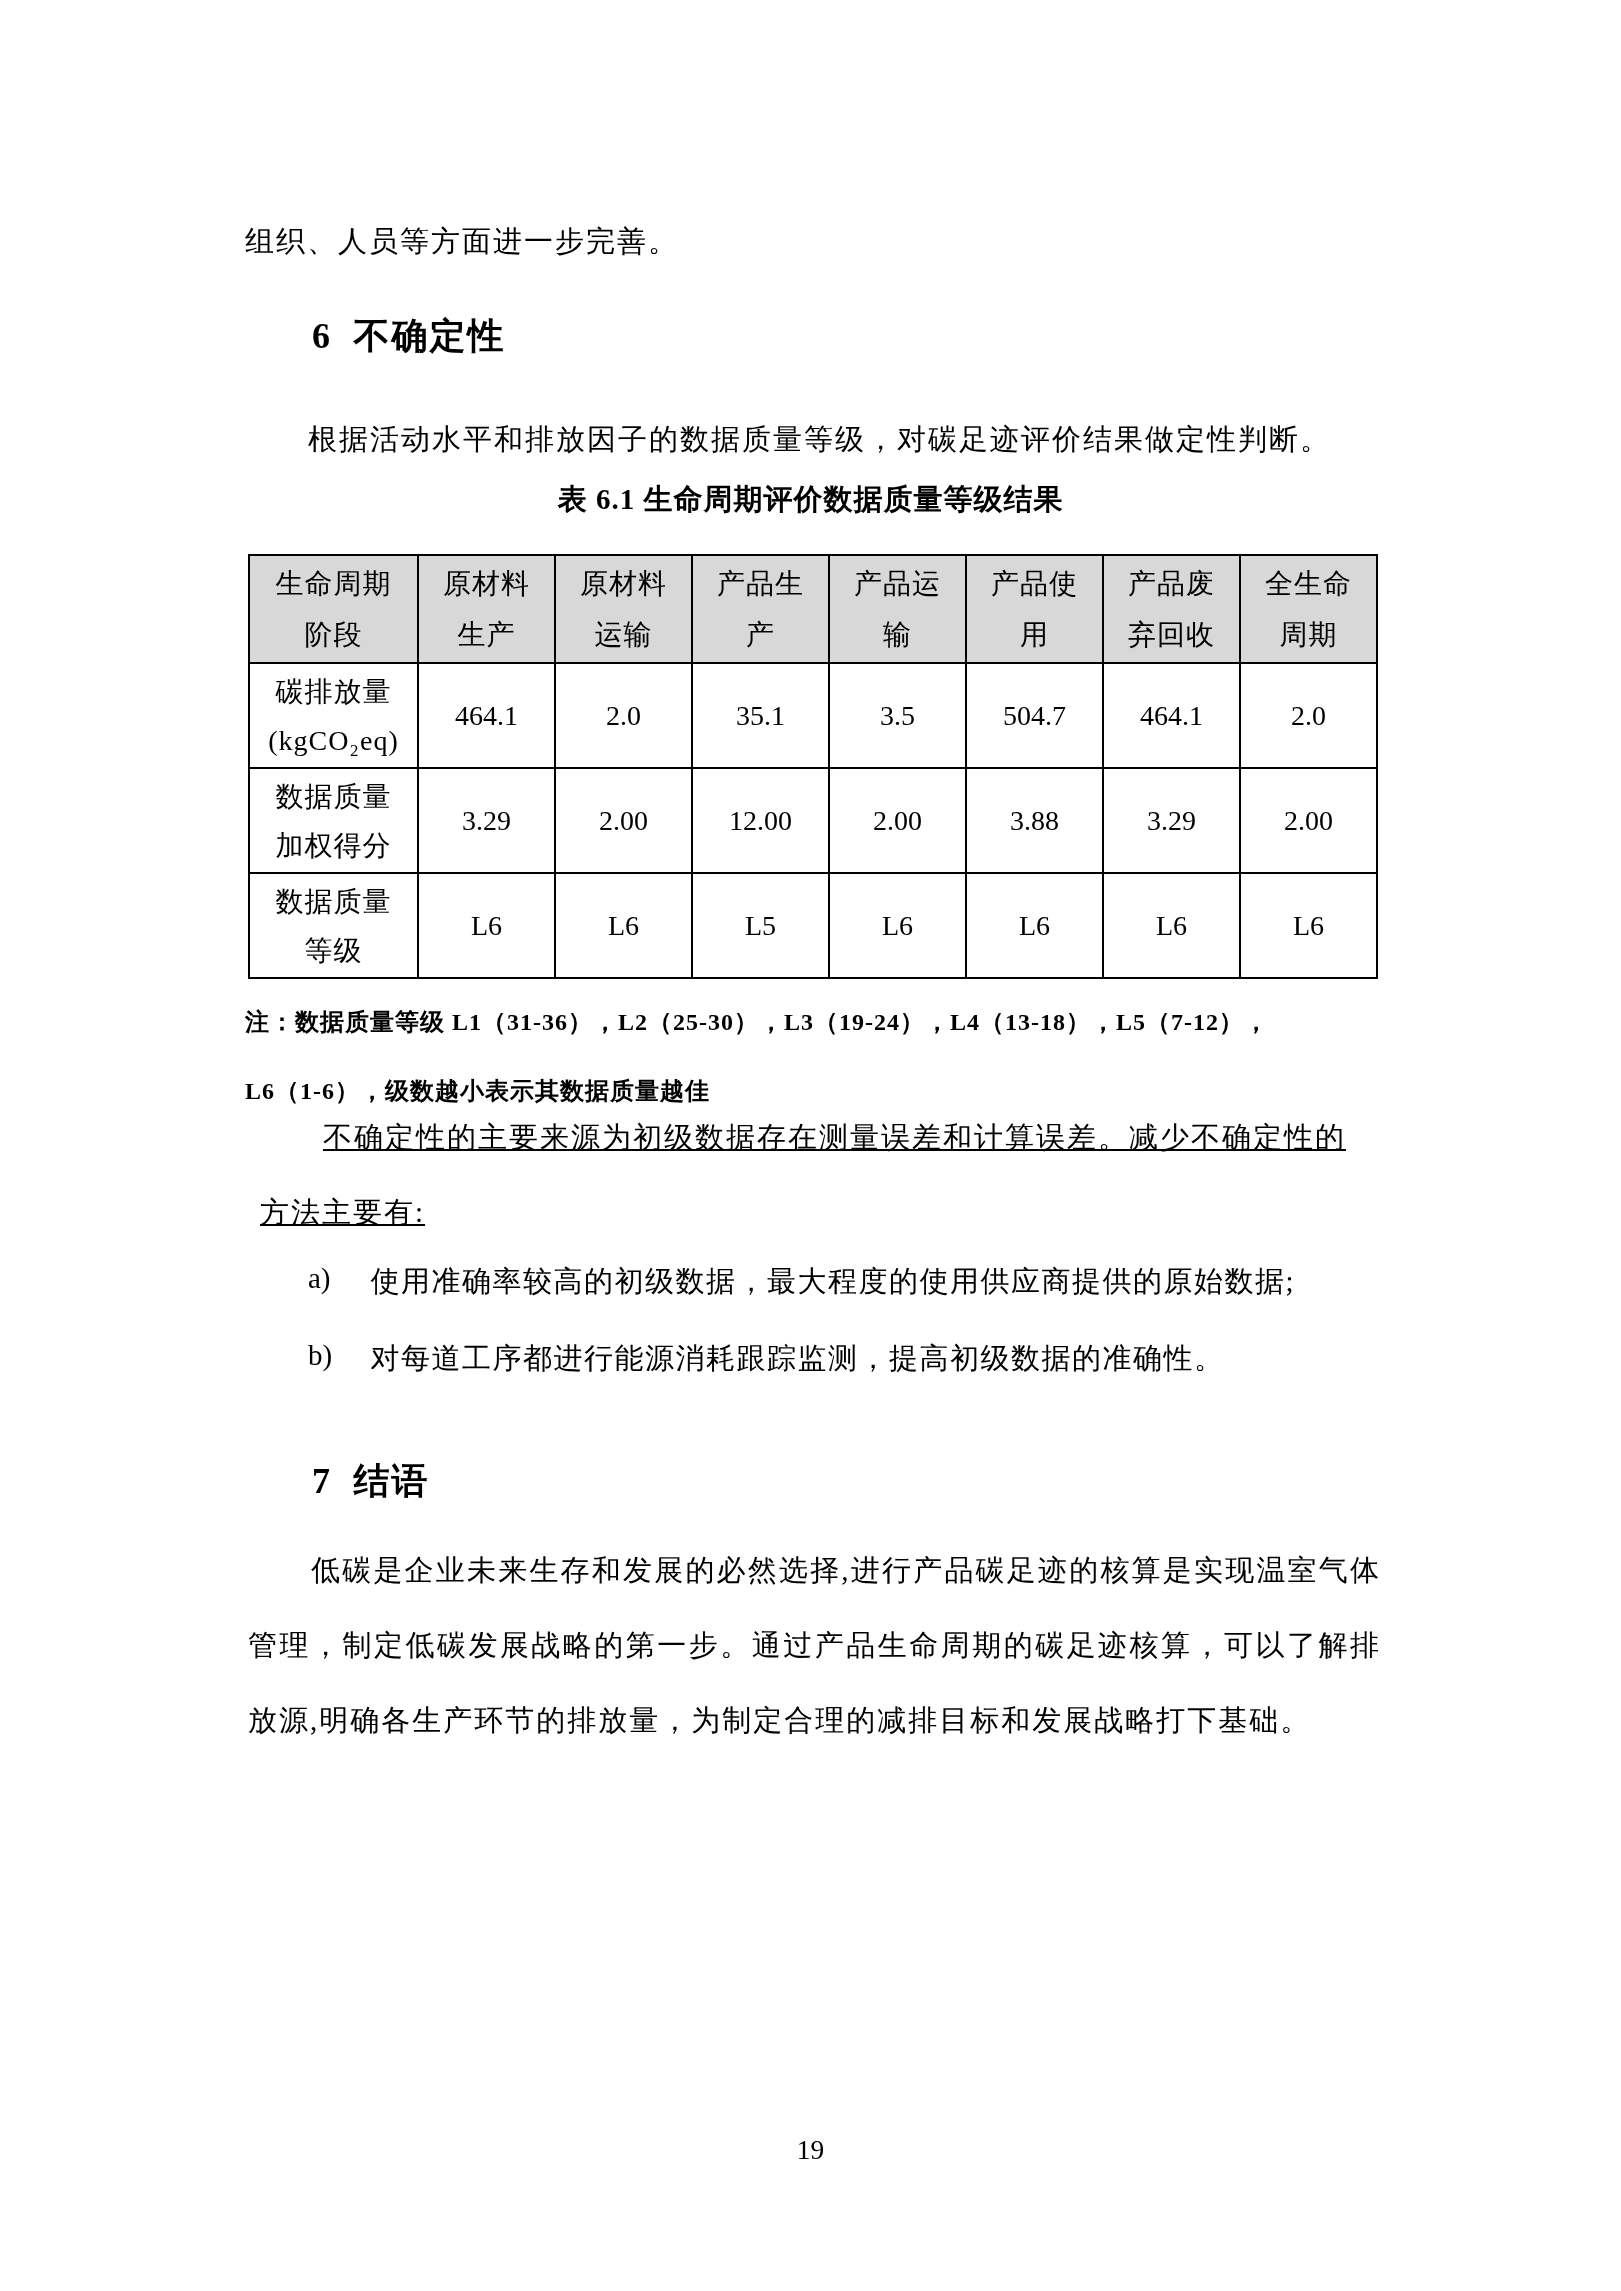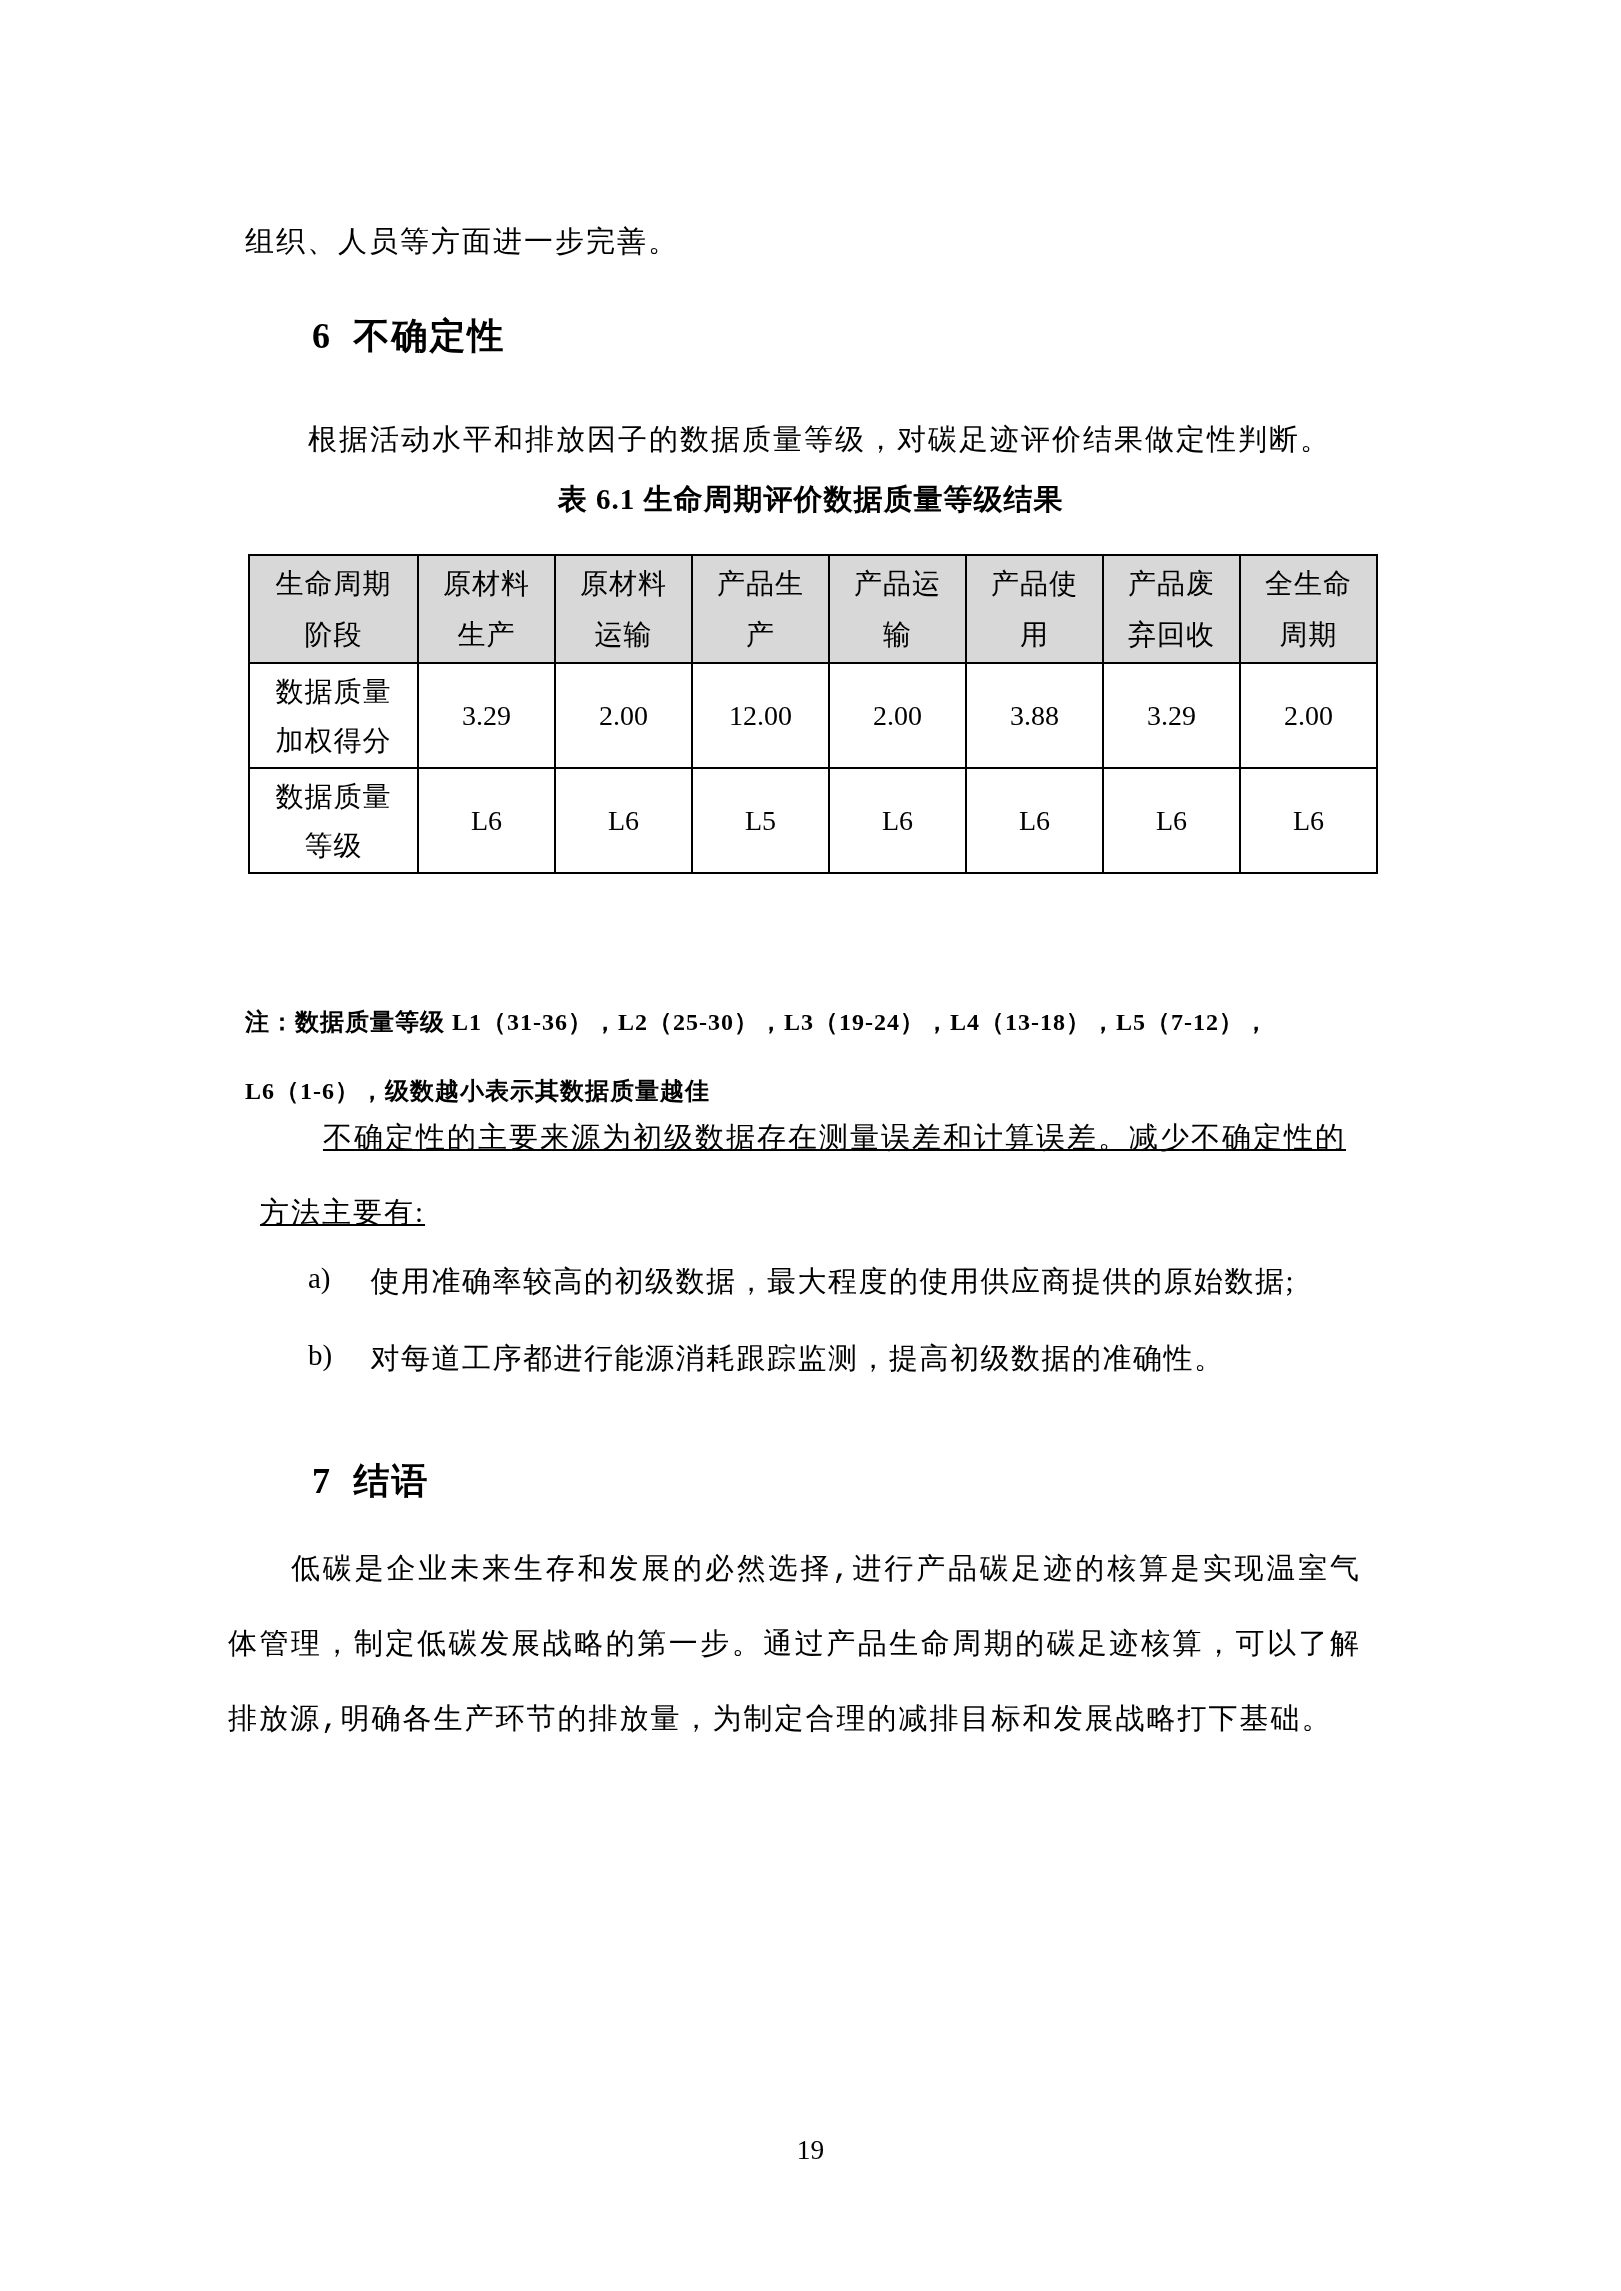--- a/index.html
+++ b/index.html
@@ -108,24 +108,23 @@
   .list-item .marker {
     width: 39px;
     margin-right: 23.5px;
     flex: 0 0 auto;
   }
   .list-item .txt { letter-spacing: 1.5px; }
   .li-a { top: 1262px; }
   .li-b { top: 1339px; }
 
   .conclusion-par {
-    left: 228px; top: 1533px; width: 1133px;
+    left: 248px; top: 1533px; width: 1133px;
     text-indent: 63px;
     text-align: justify;
-    font-family: Liberation Mono, monospace;
   }
   .page-number {
     left: 0; top: 2115px; width: 1621px;
     text-align: center;
     font-size: 27.4px;
     margin-top: 20px;
   }
 </style>
 </head>
 <body>
@@ -165,20 +164,31 @@
       <th class="pre">产品运
 输</th>
       <th class="pre">产品使
 用</th>
       <th class="pre">产品废
 弃回收</th>
       <th class="pre">全生命
 周期</th>
     </tr>
     <tr>
+      <td class="rowlabel pre">碳排放量
+(kgCO₂eq)</td>
+      <td class="val">464.1</td>
+      <td class="val">2.0</td>
+      <td class="val">35.1</td>
+      <td class="val">3.5</td>
+      <td class="val">504.7</td>
+      <td class="val">464.1</td>
+      <td class="val">2.0</td>
+    </tr>
+    <tr>
       <td class="rowlabel pre">数据质量
 加权得分</td>
       <td class="val">3.29</td>
       <td class="val">2.00</td>
       <td class="val">12.00</td>
       <td class="val">2.00</td>
       <td class="val">3.88</td>
       <td class="val">3.29</td>
       <td class="val">2.00</td>
     </tr>

